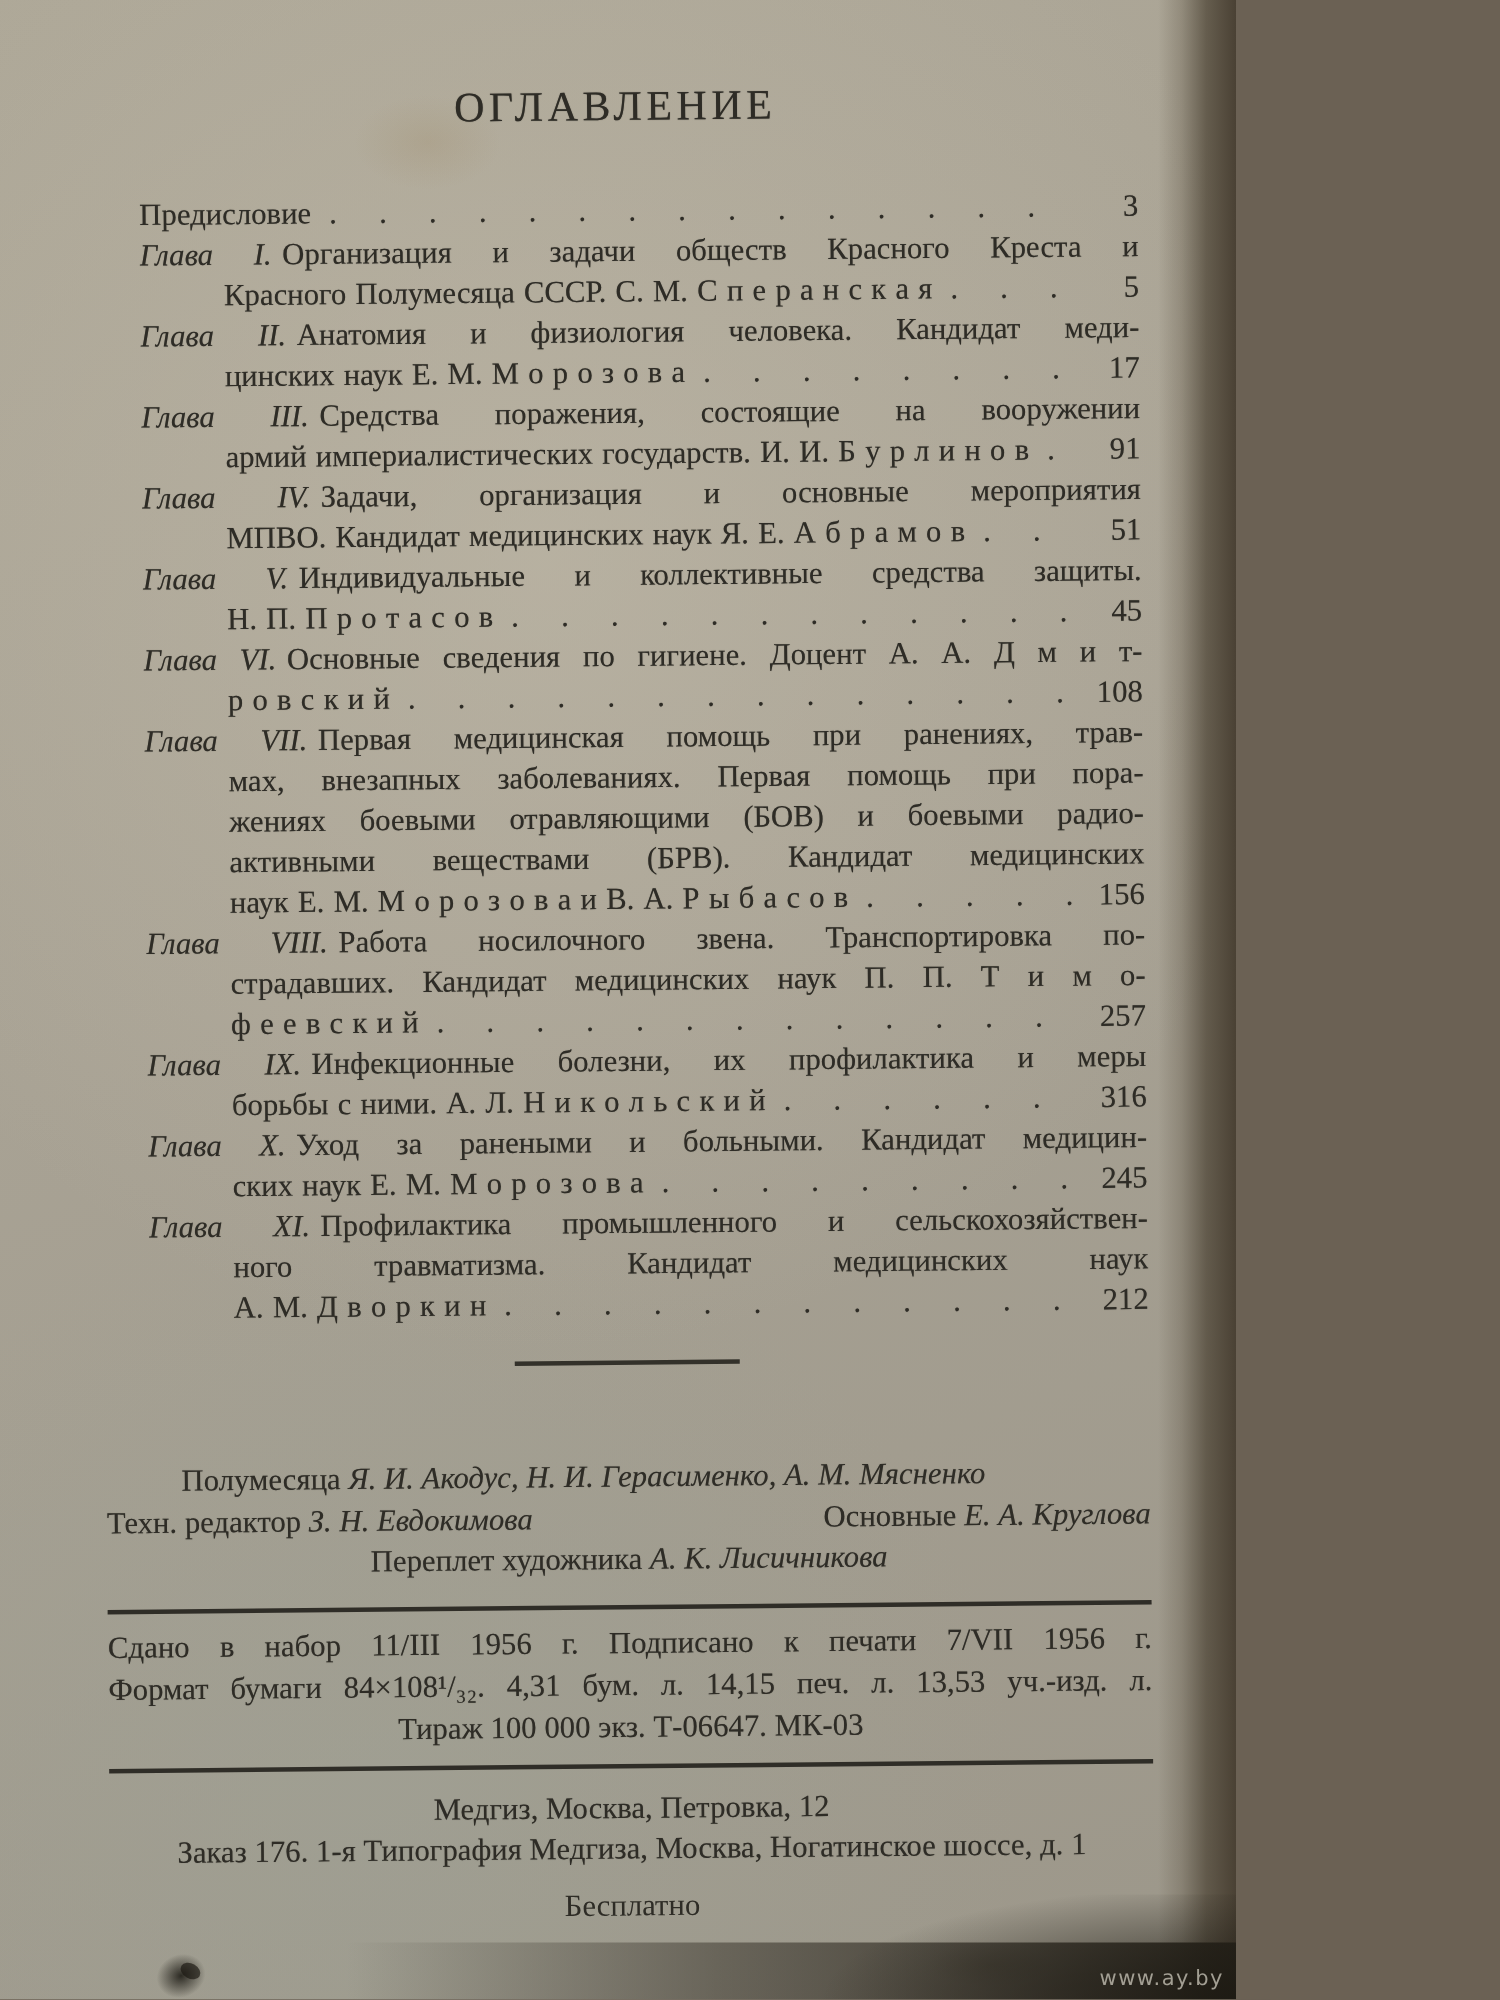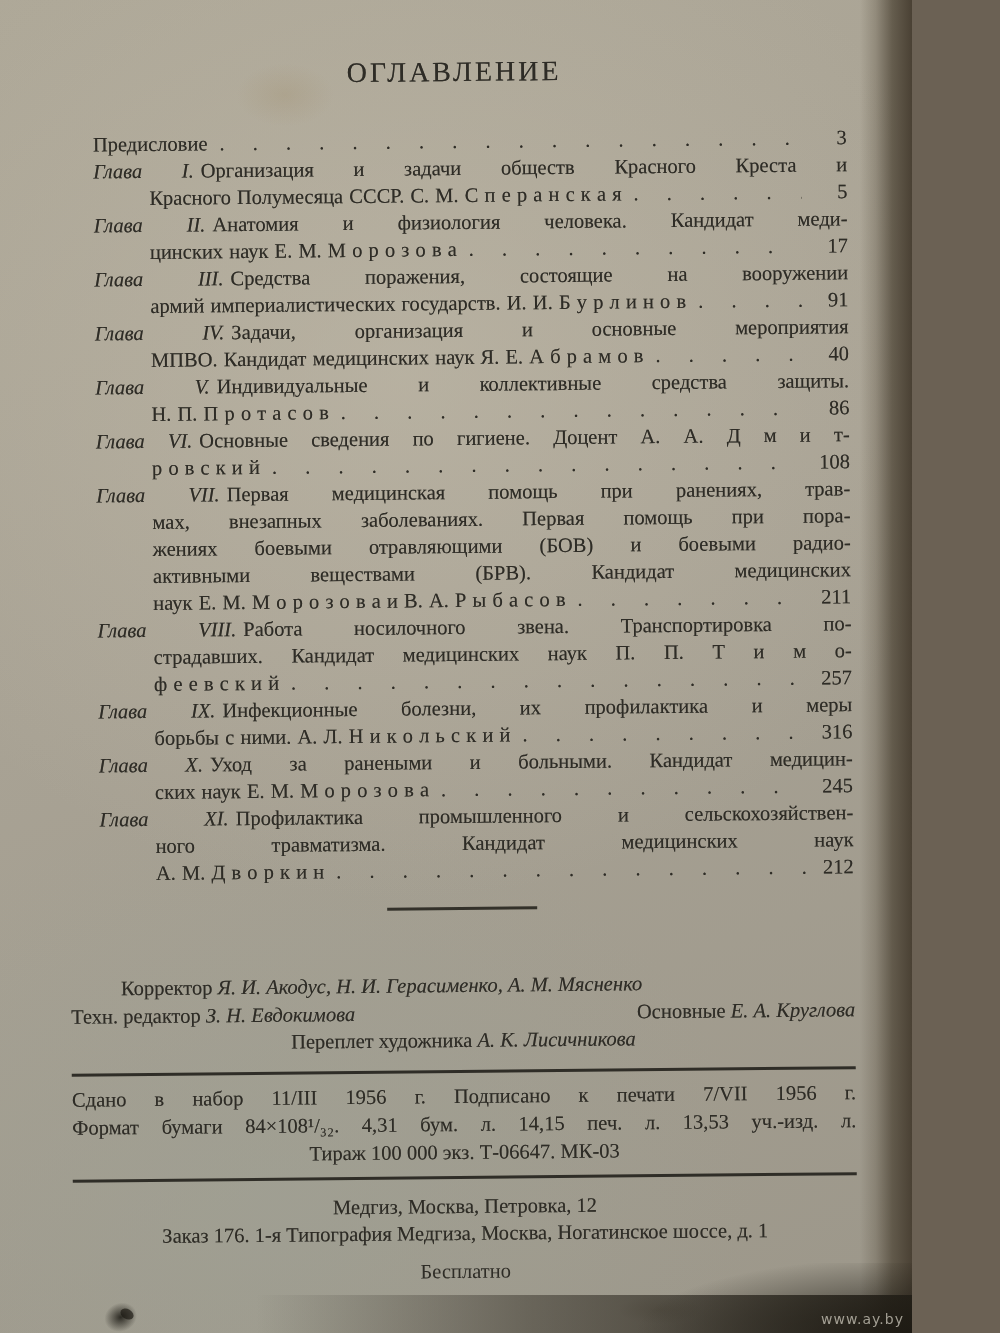--- a/index.html
+++ b/index.html
@@ -1,17 +1,17 @@
 <!DOCTYPE html>
 <html><head>
 <meta charset="utf-8">
 <style>
   html,body{margin:0;padding:0;background:#6b6154;}
   .photo{
-    position:relative;width:912px;height:1333px;overflow:hidden;
+    position:relative;width:824px;height:1333px;overflow:hidden;
     background:
       radial-gradient(90% 55% at 44% 28%, rgba(194,187,170,.55), rgba(194,187,170,0) 72%),
       radial-gradient(70% 40% at 30% 90%, rgba(158,162,150,.5), rgba(158,162,150,0) 75%),
       linear-gradient(160deg,#aea898 0%,#a8a294 45%,#9c978a 100%);
     font-family:"Liberation Serif","DejaVu Serif",serif;
     color:#2e2c26;
   }
   
   .right-edge{position:absolute;top:0;right:0;width:52px;height:100%;
     background:linear-gradient(to right, rgba(88,78,62,0) 0%, rgba(88,78,62,.30) 30%, rgba(74,65,50,.72) 62%, #4a4134 100%);}
@@ -102,48 +102,48 @@
             <span>армий империалистических государств. И. И. Б у р л и н о в</span>
             <span class="leader">. . . . . . . . . . . . . . . . . . . . . . . . . . . . . . . . . . . .</span>
             <span class="page-num">91</span>
           </div>
         </div>
         <div>
           <div class="toc-line just"><span><span class="chapter-label">Глава IV.</span>Задачи, организация и основные мероприятия</span></div>
           <div class="toc-line cont last">
             <span>МПВО. Кандидат медицинских наук Я. Е. А б р а м о в</span>
             <span class="leader">. . . . . . . . . . . . . . . . . . . . . . . . . . . . . . . . . . . .</span>
-            <span class="page-num">40</span>
+            <span class="page-num">51</span>
           </div>
         </div>
         <div>
           <div class="toc-line just"><span><span class="chapter-label">Глава V.</span>Индивидуальные и коллективные средства защиты.</span></div>
           <div class="toc-line cont last">
             <span>Н. П. П р о т а с о в</span>
             <span class="leader">. . . . . . . . . . . . . . . . . . . . . . . . . . . . . . . . . . . .</span>
-            <span class="page-num">86</span>
+            <span class="page-num">45</span>
           </div>
         </div>
         <div>
           <div class="toc-line just"><span><span class="chapter-label">Глава VI.</span>Основные сведения по гигиене. Доцент А. А. Д м и т-</span></div>
           <div class="toc-line cont last">
             <span>р о в с к и й</span>
             <span class="leader">. . . . . . . . . . . . . . . . . . . . . . . . . . . . . . . . . . . .</span>
             <span class="page-num">108</span>
           </div>
         </div>
         <div>
           <div class="toc-line just"><span><span class="chapter-label">Глава VII.</span>Первая медицинская помощь при ранениях, трав-</span></div>
           <div class="toc-line cont just"><span>мах, внезапных заболеваниях. Первая помощь при пора-</span></div>
           <div class="toc-line cont just"><span>жениях боевыми отравляющими (БОВ) и боевыми радио-</span></div>
           <div class="toc-line cont just"><span>активными веществами (БРВ). Кандидат медицинских</span></div>
           <div class="toc-line cont last">
             <span>наук Е. М. М о р о з о в а и В. А. Р ы б а с о в</span>
             <span class="leader">. . . . . . . . . . . . . . . . . . . . . . . . . . . . . . . . . . . .</span>
-            <span class="page-num">211</span>
+            <span class="page-num">156</span>
           </div>
         </div>
         <div>
           <div class="toc-line just"><span><span class="chapter-label">Глава VIII.</span>Работа носилочного звена. Транспортировка по-</span></div>
           <div class="toc-line cont just"><span>страдавших. Кандидат медицинских наук П. П. Т и м о-</span></div>
           <div class="toc-line cont last">
             <span>ф е е в с к и й</span>
             <span class="leader">. . . . . . . . . . . . . . . . . . . . . . . . . . . . . . . . . . . .</span>
             <span class="page-num">257</span>
           </div>
@@ -171,21 +171,21 @@
             <span>А. М. Д в о р к и н</span>
             <span class="leader">. . . . . . . . . . . . . . . . . . . . . . . . . . . . . . . . . . . .</span>
             <span class="page-num">212</span>
           </div>
         </div>
       </div>
 
     <div class="divider"></div>
 
     <div class="editors">
-        <div class="ind"><span>Корректор </span><i>Я. И. Акодус, Н. И. Герасименко, А. М. Мясненко</i></div>
+        <div class="ind"><span>Полумесяца </span><i>Я. И. Акодус, Н. И. Герасименко, А. М. Мясненко</i></div>
         <div class="split">
           <span><span>Техн. редактор </span><i>З. Н. Евдокимова</i></span>
           <span><span>Основные </span><i>Е. А. Круглова</i></span>
         </div>
         <div class="center"><span>Переплет художника </span><i>А. К. Лисичникова</i></div>
       </div>
 
     <div class="rule"></div>
 
     <div class="colophon">

